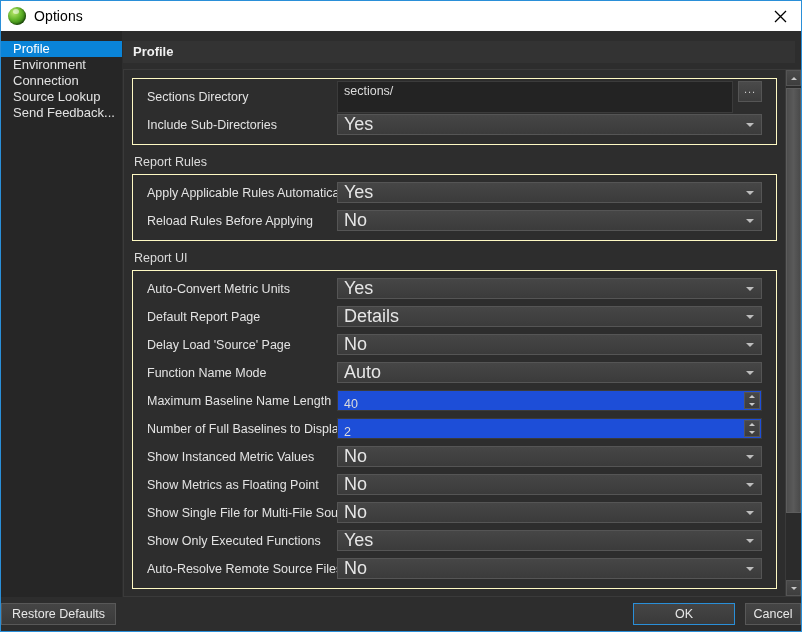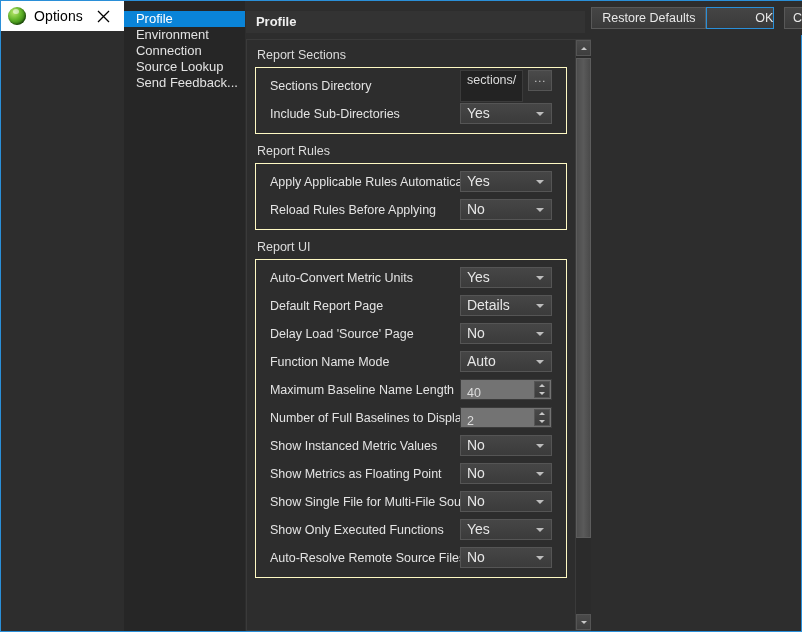--- a/index.html
+++ b/index.html
@@ -8,21 +8,21 @@
     background: #1e1e1e;
     font-family: "Liberation Sans", sans-serif;
     overflow: hidden;
   }
   #window {
     position: relative;
     width: 802px; height: 632px;
     background: #2d2d2d;
     border: 1px solid #2a8fd8;
     display: flex;
-    flex-direction: row;
+    flex-direction: column;
   }
   
   #titlebar {
     height: 30px;
     background: #ffffff;
     display: flex;
     align-items: center;
     flex: 0 0 30px;
   }
   #title-icon {
@@ -176,42 +176,42 @@
     cursor: pointer;
   }
 
   
   .combo {
     flex: 1 1 auto;
     height: 21px;
     background: linear-gradient(#464646, #3b3b3b);
     border: 1px solid #555555;
     color: #e6e6e6;
-    font-size: 14px;
+    font-size: 18px;
     line-height: 19px;
     padding: 0 20px 0 6px;
     position: relative;
     white-space: nowrap;
     overflow: hidden;
     cursor: pointer;
   }
   .combo .arrow {
     position: absolute;
     right: 7px; top: 8px;
     width: 0; height: 0;
     border-left: 4.5px solid transparent;
     border-right: 4.5px solid transparent;
     border-top: 4.5px solid #bdbdbd;
   }
 
   
   .spin {
     flex: 1 1 auto;
     height: 21px;
-    background: #737373;
+    background: #1d4ed8;
     border: 1px solid #3b3b3b;
     color: #dcdcdc;
     font-size: 12.5px;
     line-height: 19px;
     padding: 4px 22px 0 6px;
     position: relative;
     white-space: nowrap;
     overflow: hidden;
   }
   .spin .spin-btns {
@@ -283,26 +283,25 @@
     border: 1px solid #585858;
     color: #e8e8e8;
     font-size: 12.5px;
     line-height: 20px;
     text-align: center;
     padding: 0 10px;
     cursor: pointer;
     white-space: nowrap;
   }
   #btn-ok {
-    width: 68px;
+    width: 102px;
     border: 1px solid #2a8fd8;
     margin-left: auto;
     margin-right: 10px;
     padding: 0;
-    text-align: right;
   }
   #btn-cancel { width: 56px; padding: 0; }
 </style>
 </head>
 <body>
 
 <div id="window">
 
   <div id="titlebar">
     <div id="title-icon"></div>
@@ -323,21 +322,20 @@
         <div class="side-item">Source Lookup</div>
         <div class="side-item">Send Feedback...</div>
       </div>
 
     <div id="main">
       <div id="page-header">Profile</div>
 
       <div id="scroll-area">
         <div id="scroll-content">
             <div class="group">
-              <div class="group-title">Report Sections</div>
               <div class="group-frame">
                 <div class="row">
                   <div class="row-label">Sections Directory</div>
                   <div class="ctrl">
                     <div class="textfield">sections/</div>
                     <div class="browse-btn">...</div>
                   </div>
                 </div>
                 <div class="row">
                   <div class="row-label">Include Sub-Directories</div>

